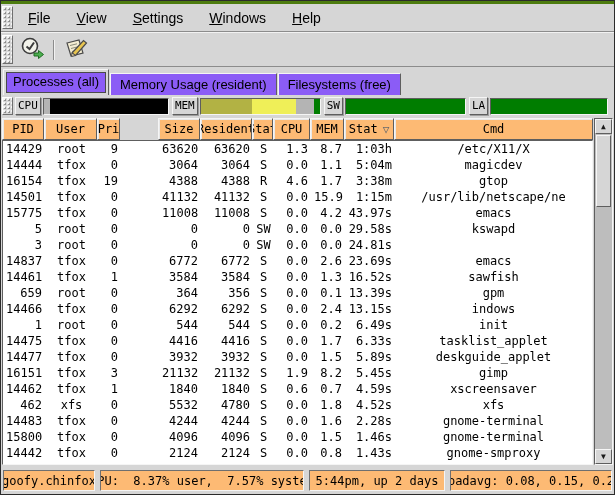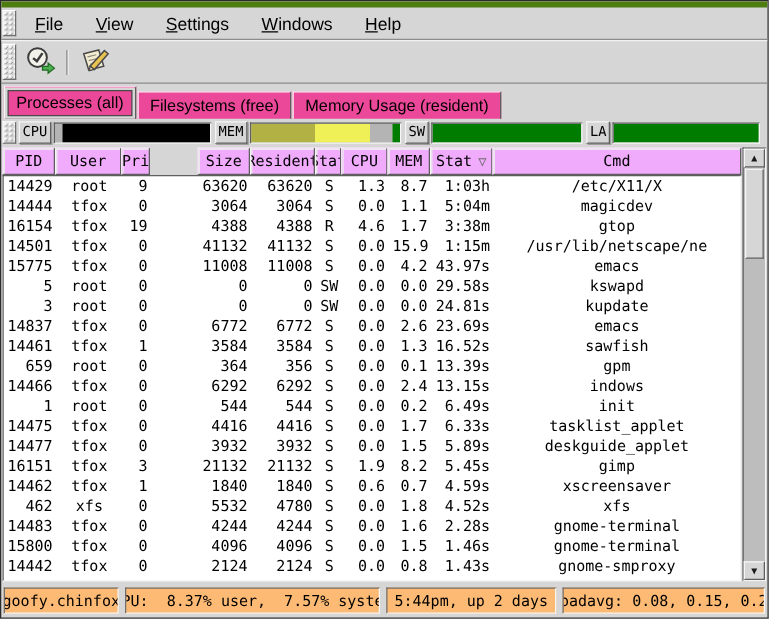--- a/index.html
+++ b/index.html
@@ -16,21 +16,21 @@
     border:1px solid; border-color:#fff #6f6f6f #6f6f6f #fff;
     background-color:#d6d6d6;
     background-image:
       radial-gradient(circle at 1px 1px, #f5f5f5 32%, transparent 38%),
       radial-gradient(circle at 2px 2px, #8a8a8a 32%, transparent 38%);
     background-size:4px 4px;
   }
   
   .menubar {
     height:31px; display:flex; align-items:stretch;
-    border-top:5px solid #4d7c0f; border-bottom:1px solid #8c8c8c;text-align:right;
+    border-top:3px solid #4d7c0f; border-bottom:1px solid #8c8c8c;text-align:right;
   }
   .menu-items { display:flex; align-items:center; }
   .menu-item {
     font:14px "Liberation Sans", sans-serif;
     padding:2px 13px; cursor:default;
   }
   
   .toolbar {
     height:35px; display:flex; align-items:stretch;
     border-top:1px solid #f2f2f2; border-bottom:1px solid #8c8c8c;
@@ -38,21 +38,21 @@
   .tool-items { display:flex; align-items:center; }
   .tool-btn {
     width:34px; height:29px; display:flex; align-items:center; justify-content:center;
     background:transparent; border:1px solid transparent;
   }
   .tool-sep { width:1px; height:20px; background:#8c8c8c; box-shadow:1px 0 0 #f2f2f2; margin:0 4px; }
   
   .tabs { display:flex; align-items:flex-end; height:27px; padding-left:2px; margin-top:1px; }
   .tab {
     font:13px "Liberation Sans", sans-serif;
-    background:#ec4899; padding:3px 9px 4px 9px; margin-right:1px;
+    background:#8b5cf6; padding:3px 9px 4px 9px; margin-right:1px;
     border:1px solid; border-color:#f5f5f5 #5e5e5e #5e5e5e #f5f5f5;
     border-bottom:none; height:22px; white-space:nowrap;margin-top:16px;
   }
   .tab.active {
     height:26px; padding-top:4px;
     box-shadow: inset 0 0 0 2px #d6d6d6, inset 0 0 0 3px #4a4a4a;
     position:relative; z-index:2;
   }
   
   .resource-row { display:flex; align-items:center; height:22px; padding-right:3px; }
@@ -74,21 +74,21 @@
   }
   .bar.cpu-bar { width:126px; }
   .bar.mem-bar { width:121px; }
   .bar.sw-bar  { width:121px; }
   .bar.la-bar  { flex:1; }
   
   .list-area { display:flex; height:348px; padding:1px 1px 0 1px; }
   .list { flex:1; display:flex; flex-direction:column; min-width:0; }
   .table-header { display:flex; height:22px; }
   .hcell {
-    background:#f0abfc; font:12px "DejaVu Sans Mono", monospace;
+    background:#fdba74; font:12px "DejaVu Sans Mono", monospace;
     display:flex; align-items:center; justify-content:center;
     border:1px solid; border-color:#f5f5f5 #5e5e5e #5e5e5e #f5f5f5;
     box-shadow: inset 1px 1px 0 #e8e8e8; white-space:nowrap; overflow:hidden;
   }
   .table-body {
     flex:1; background:#fff; overflow:hidden;
     border:1px solid; border-color:#5e5e5e #f5f5f5 #f5f5f5 #5e5e5e;
     font:12px/16px "DejaVu Sans Mono", monospace;
   }
   .prow { display:flex; height:16px; }
@@ -162,22 +162,22 @@
             <path d="M10 17 L21.5 4.5 L24.5 7 L13.5 19.5 Z" fill="#e7c44f" stroke="#4a4a4a" stroke-width="1.2"></path>
             <path d="M10 17 L13.5 19.5 L9.5 20.5 Z" fill="#f7e0b0" stroke="#4a4a4a" stroke-width="1"></path>
           </svg>
         </span>
       </div>
     </div>
   </div>
 
   <div class="tabs">
     <div class="tab active">Processes (all)</div>
+    <div class="tab">Memory Usage (resident)</div>
     <div class="tab">Filesystems (free)</div>
-    <div class="tab">Memory Usage (resident)</div>
   </div>
 
   <div class="resource-row">
     <div class="grip"></div>
     <span class="bar-label">CPU</span>
     <div class="bar cpu-bar">
         <div class="bar-seg" style="width: 5%; background: rgb(180, 180, 180);"></div>
         <div class="bar-seg" style="width: 95%; background: rgb(0, 0, 0);"></div>
       </div>
     <span class="bar-label">MEM</span>
@@ -308,21 +308,20 @@
           <div class="prow">
             <div class="cell col-pid al-r">3</div>
             <div class="cell col-user al-l">root</div>
             <div class="cell col-pri al-r">0</div>
             <div class="cell col-size al-r">0</div>
             <div class="cell col-resident al-r">0</div>
             <div class="cell col-stat al-l">SW</div>
             <div class="cell col-cpu al-r">0.0</div>
             <div class="cell col-mem al-r">0.0</div>
             <div class="cell col-time al-r">24.81s</div>
-            <div class="cell col-cmd al-l">kupdate</div>
           </div>
           <div class="prow">
             <div class="cell col-pid al-r">14837</div>
             <div class="cell col-user al-l">tfox</div>
             <div class="cell col-pri al-r">0</div>
             <div class="cell col-size al-r">6772</div>
             <div class="cell col-resident al-r">6772</div>
             <div class="cell col-stat al-l">S</div>
             <div class="cell col-cpu al-r">0.0</div>
             <div class="cell col-mem al-r">2.6</div>

